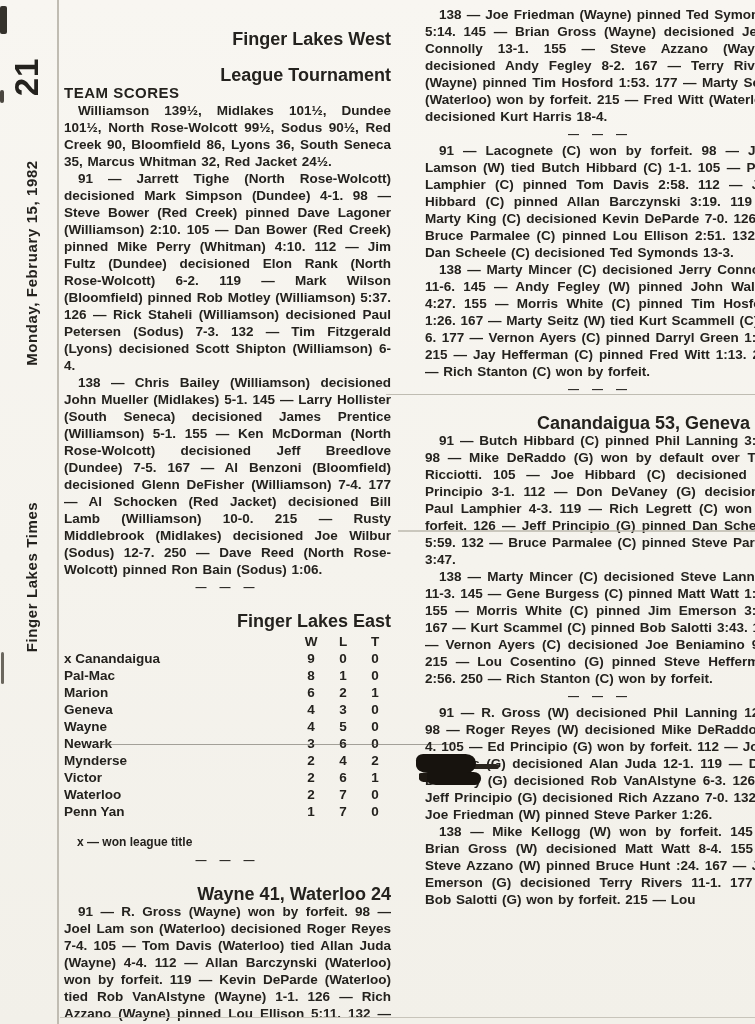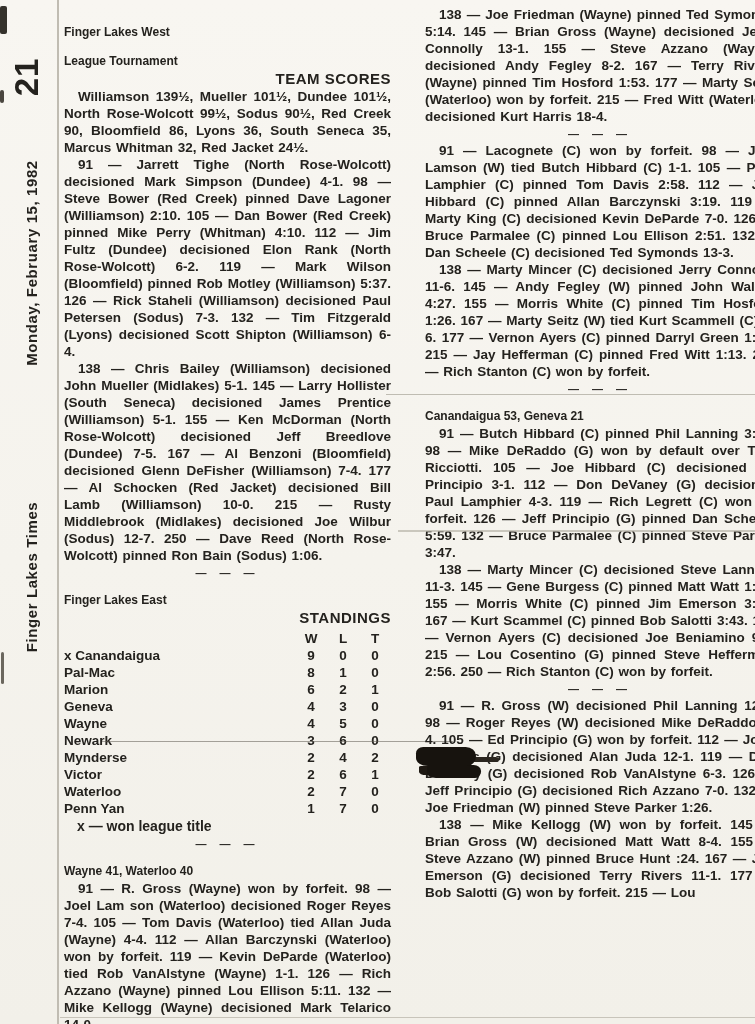--- a/index.html
+++ b/index.html
@@ -4,25 +4,25 @@
 <style>
   html,body{margin:0;padding:0}
   body{
     width:755px;height:1024px;position:relative;overflow:hidden;
     background:linear-gradient(180deg,#f8f6f1 0%,#f5f3ed 55%,#f2f0e9 100%);
     font-family:"Liberation Sans",sans-serif;font-weight:700;color:#24221e;
   }
   .col{position:absolute;top:0}
   #col-left{left:64px;width:327px;padding-top:12px}
   #col-right{left:425px;width:350px;padding-top:6px}
-  .b-head{text-align:left;font-size:12px;line-height:17px;margin-top:12px}
-  .b-head-lg{text-align:right;font-size:15px;line-height:18px;letter-spacing:.5px}
+  .b-head{text-align:right;font-size:18px;line-height:17px;margin-top:19px}
+  .b-head-lg{text-align:left;font-size:15px;line-height:18px;letter-spacing:.5px}
   .b-para{font-size:13.5px;line-height:17px;text-align:justify;text-indent:14px;word-spacing:1px}
   .b-sep{text-align:center;font-size:11px;line-height:14px;letter-spacing:5px;margin:2px 0 1px;color:#2a2824}
-  .b-note{font-size:14px;line-height:17px;padding-left:13px;margin-top:1px}
+  .b-note{font-size:12px;line-height:17px;padding-left:13px;margin-top:14px}
   .b-table{font-size:13.5px;line-height:17px;margin-top:3px}
   .t-row{display:flex;position:relative}
   .t-name{flex:1}
   .t-c{width:32px;text-align:center}
   .t-row.strike::after{
     content:"";position:absolute;left:38px;right:-62px;top:52%;height:1.5px;
     background:rgba(96,92,83,.55);pointer-events:none}
   .b-para.has-blot{position:relative}
   .ink-blot{
     position:absolute;left:-9px;top:50px;width:60px;height:19px;background:#17130e;
@@ -52,26 +52,25 @@
   <div id="side-rule"></div>
   <div class="edge-mark" id="edge-mark-1"></div>
   <div class="edge-mark" id="edge-mark-2"></div>
   <div class="edge-mark" id="edge-mark-3"></div>
 </div>
 
 <div class="col" id="col-left">
     <div class="b-head">Finger Lakes West</div>
     <div class="b-head">League Tournament</div>
     <div class="b-head-lg">TEAM SCORES</div>
-    <div class="b-para">Williamson 139½, Mueller 101½, Dundee 101½, North Rose-Wolcott 99½, Sodus 90½, Red Creek 90, Bloomfield 86, Lyons 36, South Seneca 35, Marcus Whitman 32, Red Jacket 24½.</div>
+    <div class="b-para">Williamson 139½, Midlakes 101½, Dundee 101½, North Rose-Wolcott 99½, Sodus 90½, Red Creek 90, Bloomfield 86, Lyons 36, South Seneca 35, Marcus Whitman 32, Red Jacket 24½.</div>
     <div class="b-para">91 — Jarrett Tighe (North Rose-Wolcott) decisioned Mark Simpson (Dundee) 4-1. 98 — Steve Bower (Red Creek) pinned Dave Lagoner (Williamson) 2:10. 105 — Dan Bower (Red Creek) pinned Mike Perry (Whitman) 4:10. 112 — Jim Fultz (Dundee) decisioned Elon Rank (North Rose-Wolcott) 6-2. 119 — Mark Wilson (Bloomfield) pinned Rob Motley (Williamson) 5:37. 126 — Rick Staheli (Williamson) decisioned Paul Petersen (Sodus) 7-3. 132 — Tim Fitzgerald (Lyons) decisioned Scott Shipton (Williamson) 6-4.</div>
     <div class="b-para">138 — Chris Bailey (Williamson) decisioned John Mueller (Midlakes) 5-1. 145 — Larry Hollister (South Seneca) decisioned James Prentice (Williamson) 5-1. 155 — Ken McDorman (North Rose-Wolcott) decisioned Jeff Breedlove (Dundee) 7-5. 167 — Al Benzoni (Bloomfield) decisioned Glenn DeFisher (Williamson) 7-4. 177 — Al Schocken (Red Jacket) decisioned Bill Lamb (Williamson) 10-0. 215 — Rusty Middlebrook (Midlakes) decisioned Joe Wilbur (Sodus) 12-7. 250 — Dave Reed (North Rose-Wolcott) pinned Ron Bain (Sodus) 1:06.</div>
     <div class="b-sep">— — —</div>
     <div class="b-head">Finger Lakes East</div>
-    <div class="b-head-lg">STANDINGS</div>
     <div class="b-table">
       <div class="t-row">
         <div class="t-name"></div>
         <div class="t-c">W</div>
         <div class="t-c">L</div>
         <div class="t-c">T</div>
       </div>
       <div class="t-row">
         <div class="t-name">x Canandaigua</div>
         <div class="t-c">9</div>
@@ -128,21 +127,21 @@
       </div>
       <div class="t-row">
         <div class="t-name">Penn Yan</div>
         <div class="t-c">1</div>
         <div class="t-c">7</div>
         <div class="t-c">0</div>
       </div>
     </div>
     <div class="b-note">x — won league title</div>
     <div class="b-sep">— — —</div>
-    <div class="b-head">Wayne 41, Waterloo 40</div>
+    <div class="b-head">Wayne 41, Waterloo 24</div>
     <div class="b-para">91 — R. Gross (Wayne) won by forfeit. 98 — Joel Lam son (Waterloo) decisioned Roger Reyes 7-4. 105 — Tom Davis (Waterloo) tied Allan Juda (Wayne) 4-4. 112 — Allan Barczynski (Waterloo) won by forfeit. 119 — Kevin DeParde (Waterloo) tied Rob VanAlstyne (Wayne) 1-1. 126 — Rich Azzano (Wayne) pinned Lou Ellison 5:11. 132 — Mike Kellogg (Wayne) decisioned Mark Telarico 14-0.</div>
   </div>
 <div class="col" id="col-right">
     <div class="b-para">138 — Joe Friedman (Wayne) pinned Ted Symonds 5:14. 145 — Brian Gross (Wayne) decisioned Jerry Connolly 13-1. 155 — Steve Azzano (Wayne) decisioned Andy Fegley 8-2. 167 — Terry Rivers (Wayne) pinned Tim Hosford 1:53. 177 — Marty Seitz (Waterloo) won by forfeit. 215 — Fred Witt (Waterloo) decisioned Kurt Harris 18-4.</div>
     <div class="b-sep">— — —</div>
     <div class="b-para">91 — Lacognete (C) won by forfeit. 98 — Joel Lamson (W) tied Butch Hibbard (C) 1-1. 105 — Paul Lamphier (C) pinned Tom Davis 2:58. 112 — Joe Hibbard (C) pinned Allan Barczynski 3:19. 119 — Marty King (C) decisioned Kevin DeParde 7-0. 126 — Bruce Parmalee (C) pinned Lou Ellison 2:51. 132 — Dan Scheele (C) decisioned Ted Symonds 13-3.</div>
     <div class="b-para">138 — Marty Mincer (C) decisioned Jerry Connolly 11-6. 145 — Andy Fegley (W) pinned John Walker 4:27. 155 — Morris White (C) pinned Tim Hosford 1:26. 167 — Marty Seitz (W) tied Kurt Scammell (C) 6-6. 177 — Vernon Ayers (C) pinned Darryl Green 1:27. 215 — Jay Hefferman (C) pinned Fred Witt 1:13. 250 — Rich Stanton (C) won by forfeit.</div>
     <div class="b-sep">— — —</div>
     <div class="b-head">Canandaigua 53, Geneva 21</div>
     <div class="b-para">91 — Butch Hibbard (C) pinned Phil Lanning 3:17. 98 — Mike DeRaddo (G) won by default over Tom Ricciotti. 105 — Joe Hibbard (C) decisioned Ed Principio 3-1. 112 — Don DeVaney (G) decisioned Paul Lamphier 4-3. 119 — Rich Legrett (C) won by forfeit. 126 — Jeff Principio (G) pinned Dan Scheele 5:59. 132 — Bruce Parmalee (C) pinned Steve Parker 3:47.</div>

